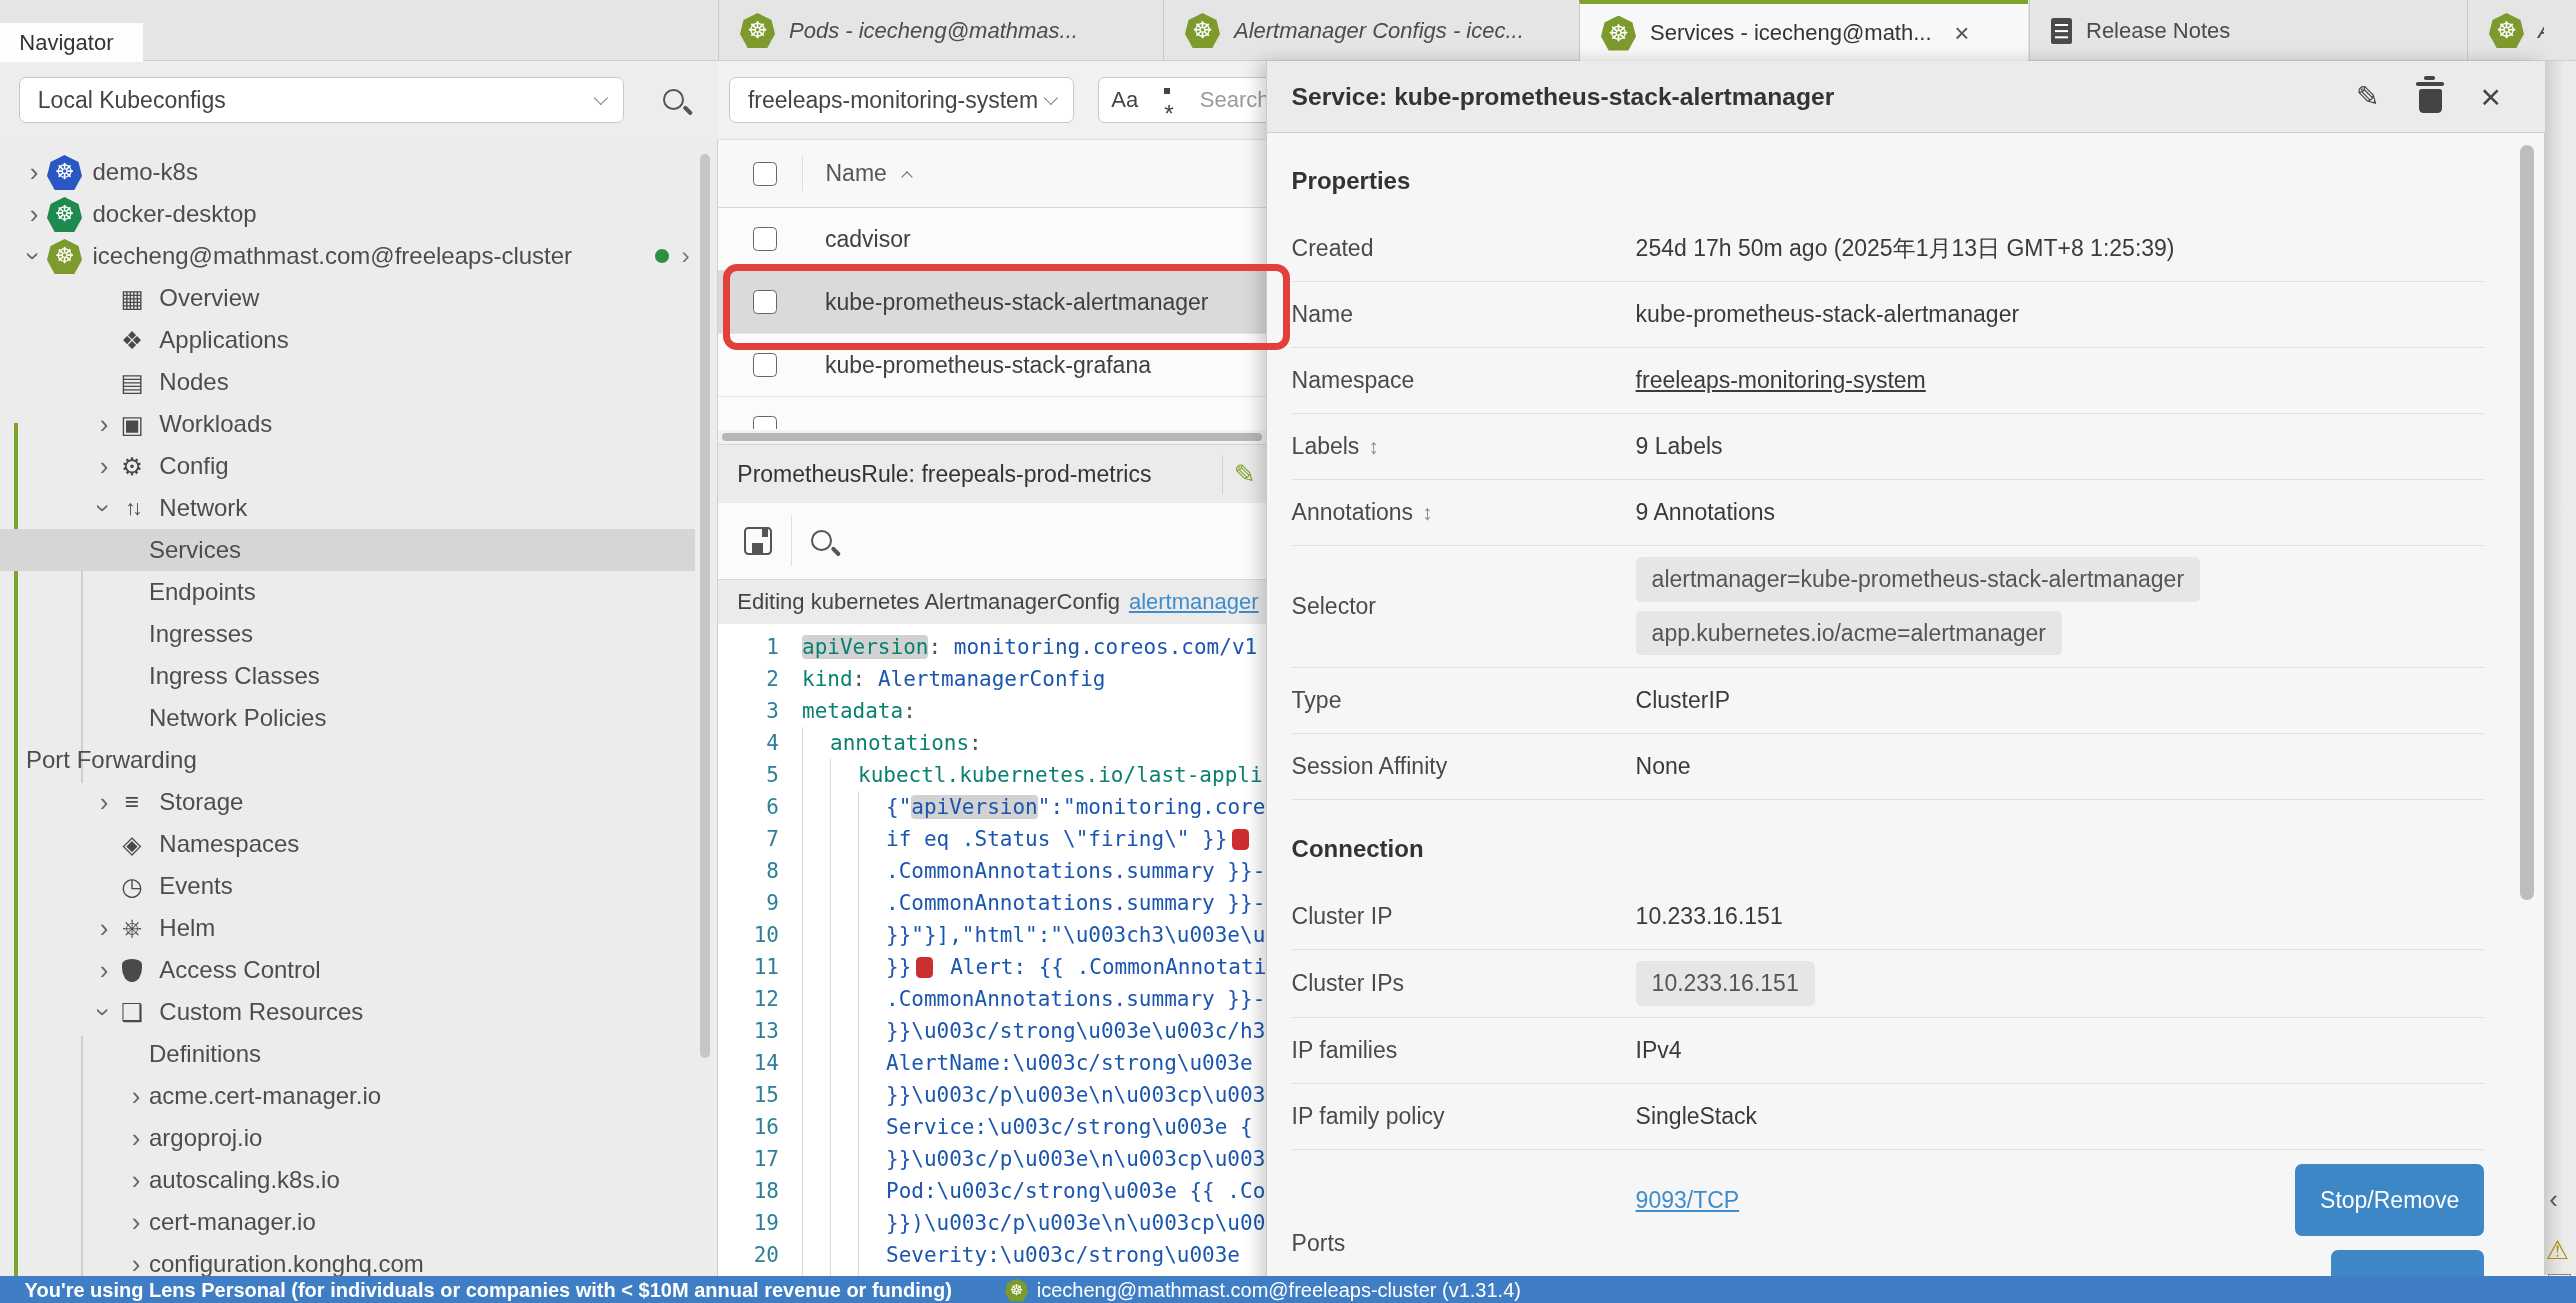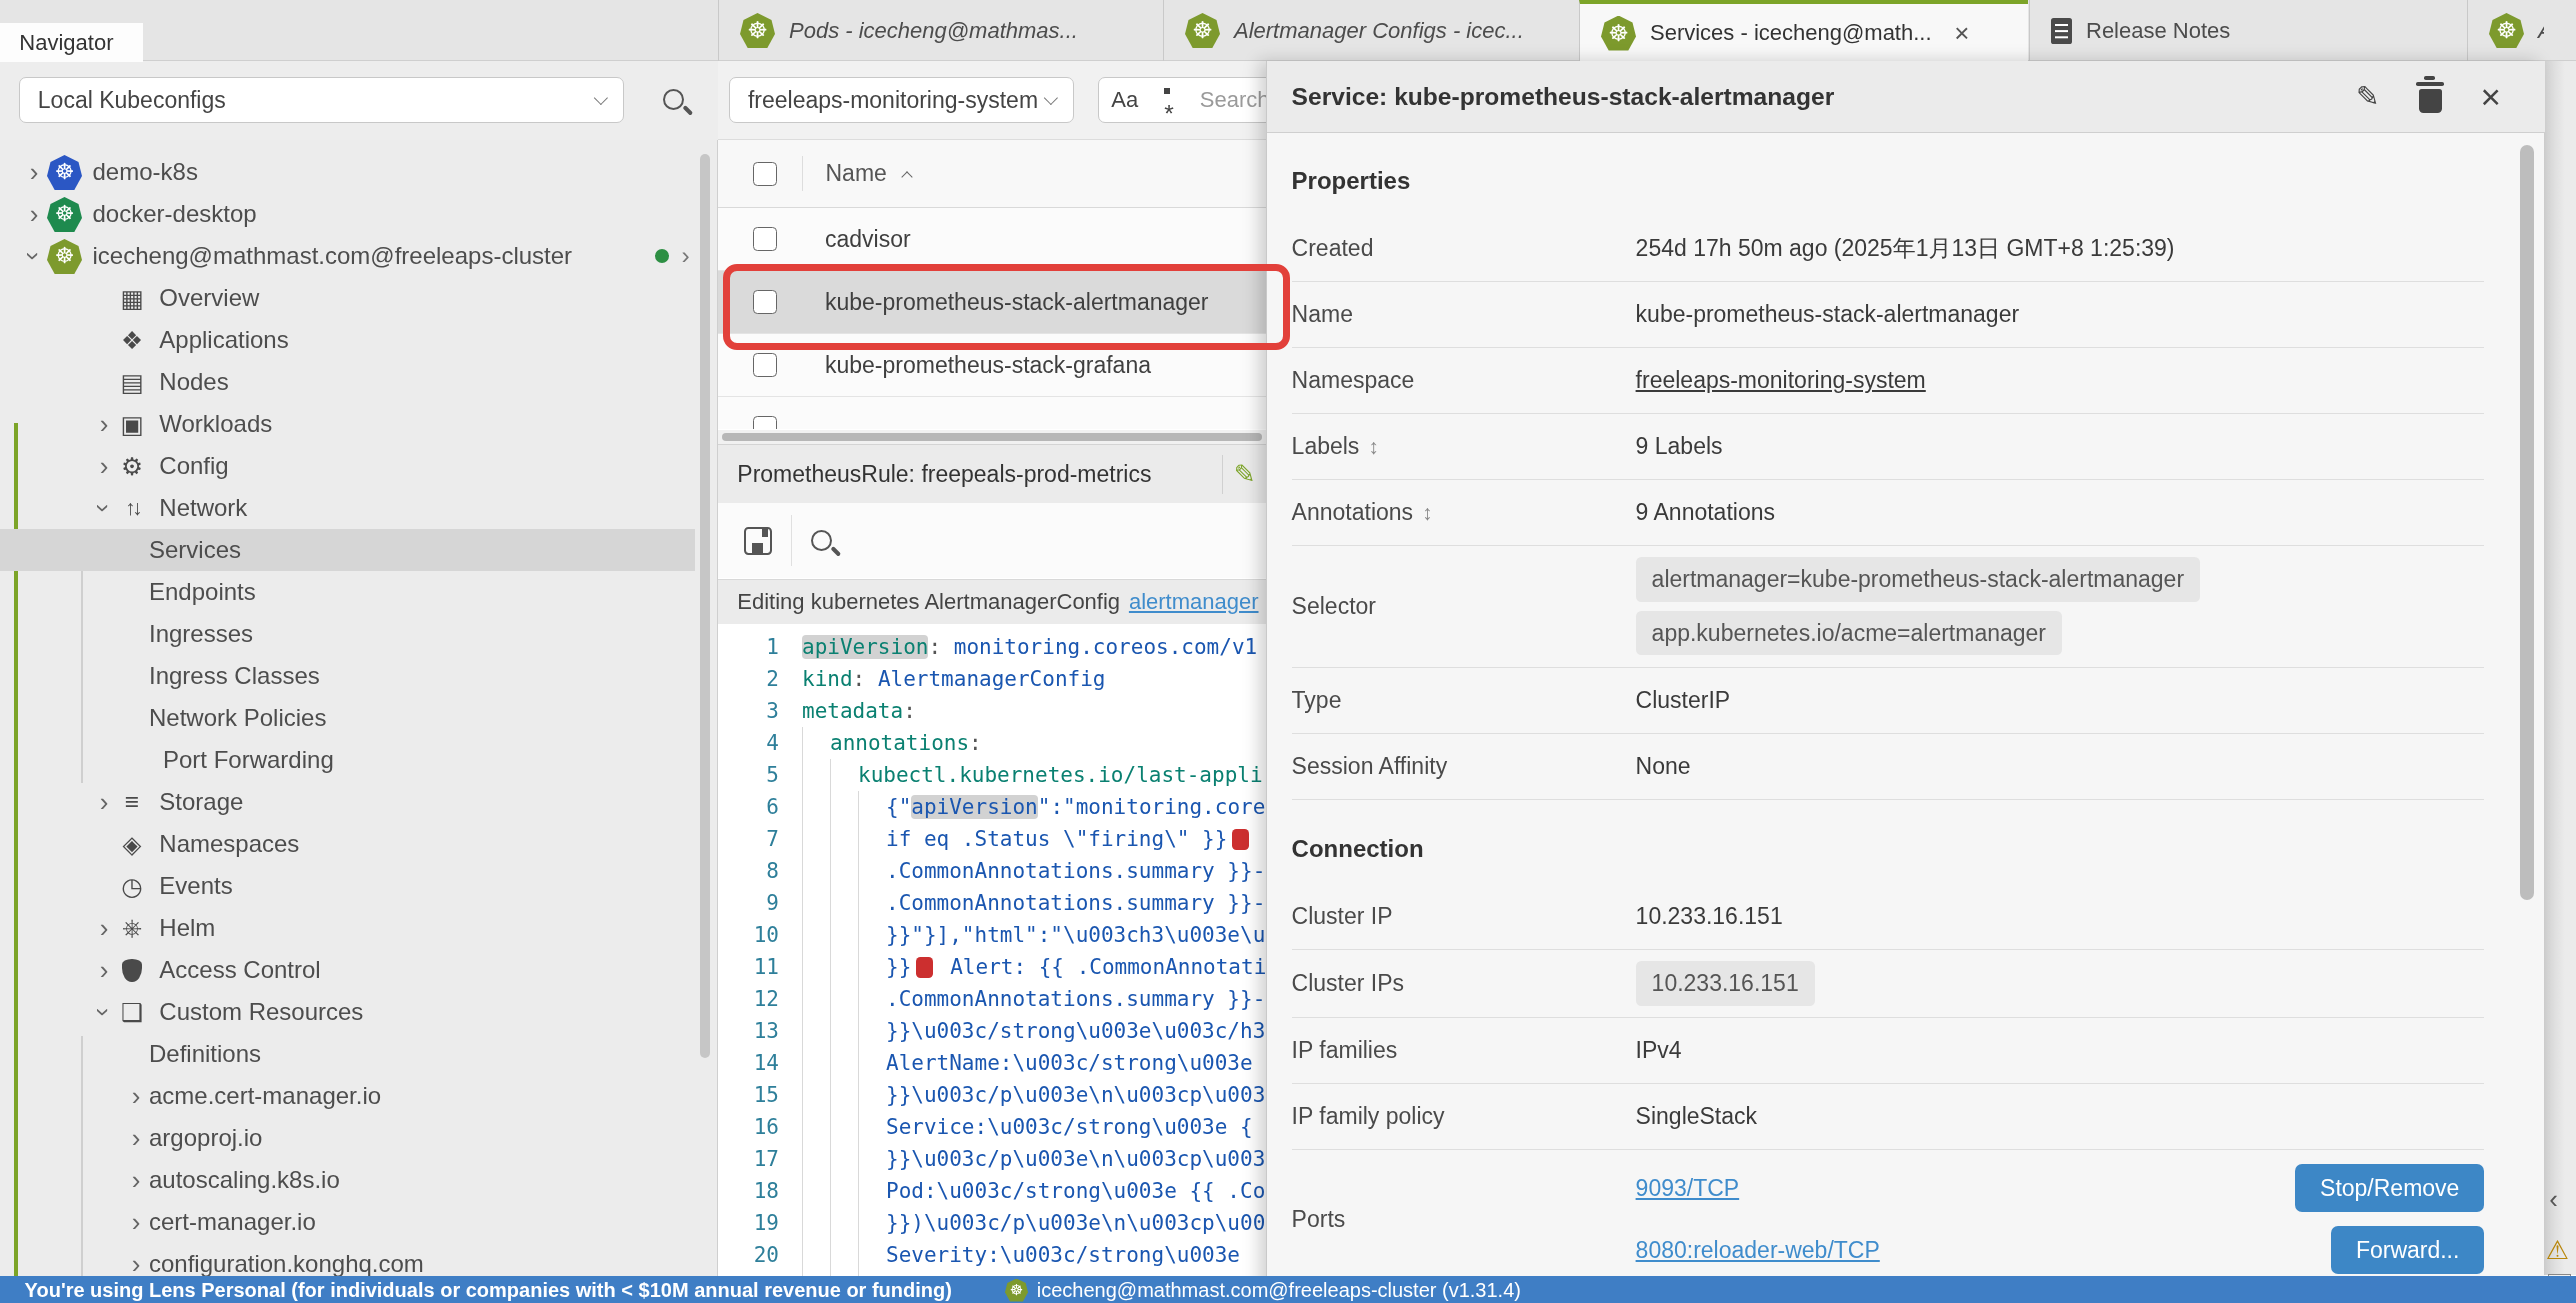--- a/index.html
+++ b/index.html
@@ -113,21 +113,21 @@
   .dsec-h{font-size:24px;font-weight:bold;color:#333;height:49px;}
   .drow{display:flex;align-items:center;border-bottom:1.8px solid #dedede;min-height:66px;padding:7px 0;}
   .drow.noborder{border-bottom:none;}
   .drow .dl{width:344px;flex:0 0 344px;font-size:23px;color:#4a4a4a;display:flex;align-items:center;gap:8.8px;}
   .drow .dv{font-size:23px;color:#3a3a3a;}
   .updown{font-size:21px;color:#888;}
   .chip{display:inline-block;background:#e6e6e6;border-radius:5.3px;padding:8.8px 16px;font-size:23px;color:#555;margin:4.4px 0;}
   .chipcol{display:flex;flex-direction:column;align-items:flex-start;}
   .gap{height:35px;}
   .portline{display:flex;align-items:center;justify-content:space-between;width:100%;margin:7px 0;}
-  .btn{background:#3d87c6;color:#fff;font-size:23px;border:none;border-radius:7px;height:48px;padding:0 24.6px;margin-right:0px;font-family:"Liberation Sans",sans-serif;}
+  .btn{background:#3d87c6;color:#fff;font-size:23px;border:none;border-radius:7px;height:72px;padding:0 24.6px;margin-right:0px;font-family:"Liberation Sans",sans-serif;}
   #drawer-scroll{position:absolute;right:10.5px;top:84px;width:14px;height:755px;background:#bdbdbd;border-radius:7px;}
 
   
   #rightstrip{position:absolute;left:2544px;top:61px;width:32px;height:1214px;background:linear-gradient(90deg,#d2d2d2,#ebebeb 65%);z-index:20;}
   #rightstrip .lt{position:absolute;left:5.3px;top:1123px;font-size:26px;color:#555;}
   #rightstrip .warn{position:absolute;left:1.8px;top:1174px;font-size:26px;color:#b8860b;}
   #rightstrip .zbox{position:absolute;left:3.5px;top:1213px;width:23px;height:23px;border:1.8px solid #888;background:#f0f0f0;font-size:17.5px;color:#666;text-align:center;line-height:19.3px;}
 
   
   #statusbar{position:absolute;left:0;top:1276px;width:2576px;height:28px;background:#3f7ec5;z-index:100;display:flex;align-items:center;color:#fff;font-size:20px;}
@@ -242,21 +242,21 @@
           <span>Ingresses</span>
         </div>
         <div class="trow" style="padding-left: 123px;">
           <span class="chev"></span>
           <span>Ingress Classes</span>
         </div>
         <div class="trow" style="padding-left: 123px;">
           <span class="chev"></span>
           <span>Network Policies</span>
         </div>
-        <div class="trow" style="padding-left: 123px; margin-left: 14px;">
+        <div class="trow" style="">
           <span class="chev"></span>
           <span>Port Forwarding</span>
         </div>
         <div class="trow" style="padding-left: 91px;">
           <span class="chev">›</span>
           <span class="ic glyph">≡</span>
           <span>Storage</span>
         </div>
         <div class="trow" style="padding-left: 91px;">
           <span class="chev"></span>

